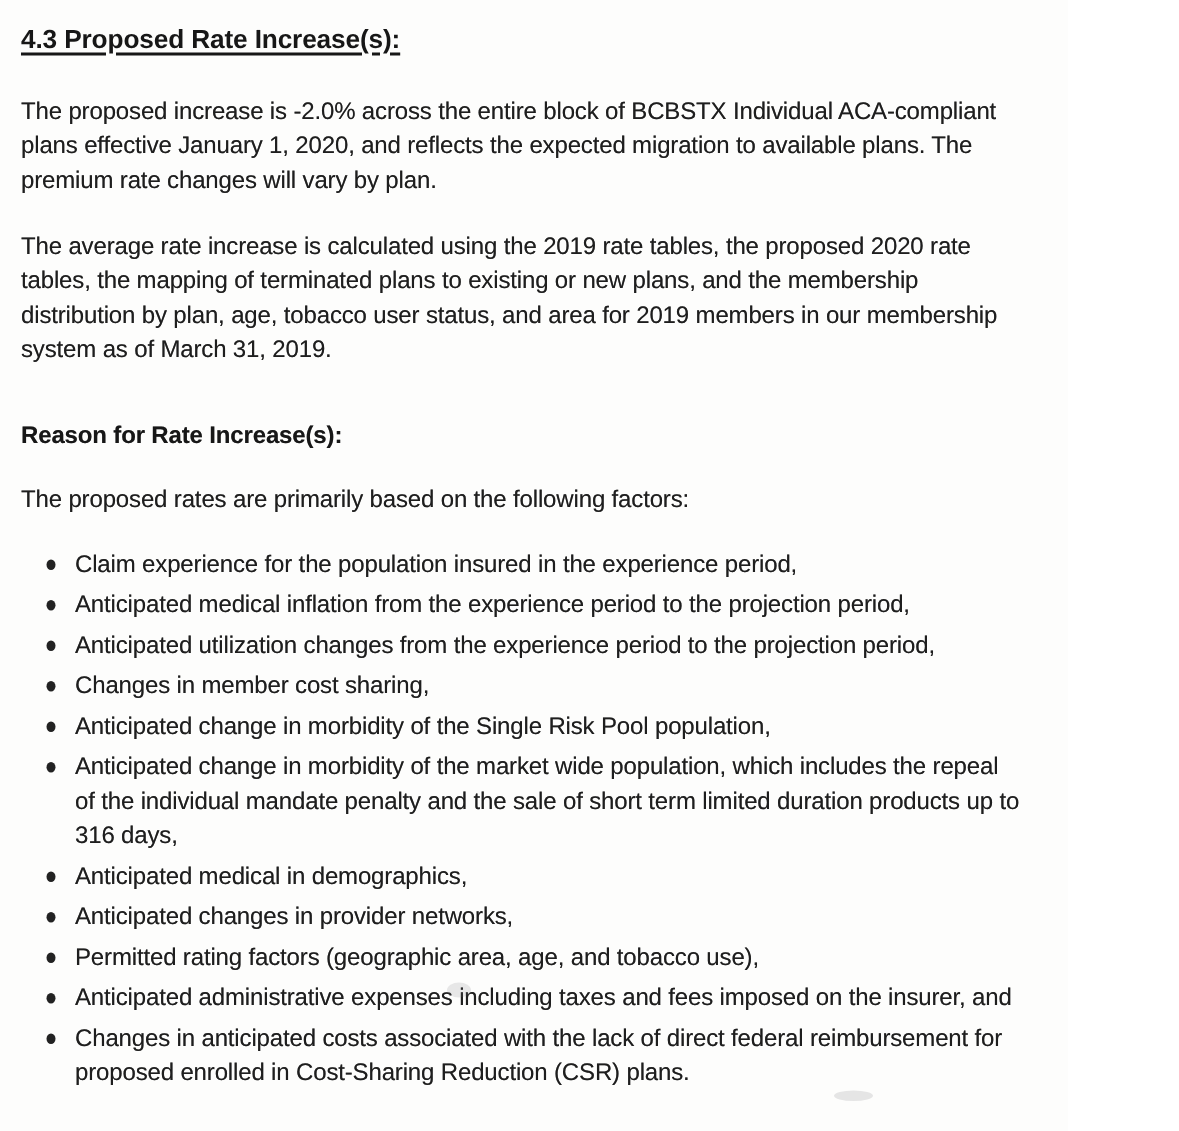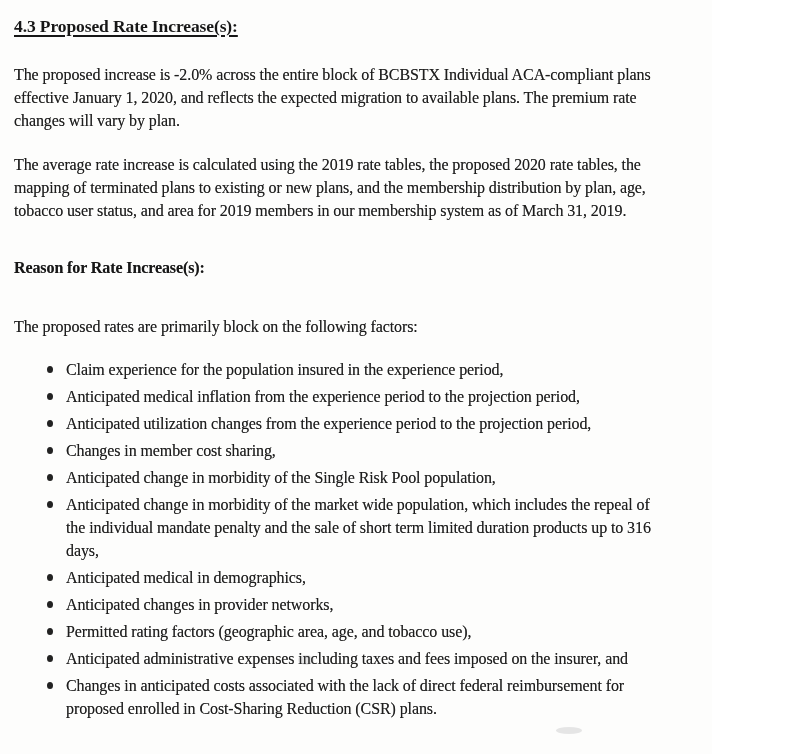--- a/index.html
+++ b/index.html
@@ -18,54 +18,53 @@
   .page {
     position: relative;
     width: 712px;
     height: 754px;
     background: #fdfdfc;
     box-sizing: border-box;
     padding: 16px 30px 16px 14px;
     
     filter: blur(0.22px);
     letter-spacing: -0.1px;
-    font-family: Liberation Serif, serif;
   }
   .doc-title {
     font-size: 17.5px;
     font-weight: bold;
     text-decoration: underline;
     text-decoration-thickness: 1.6px;
     text-underline-offset: 3px;
     margin: 0 0 26px 0;
     color: #171717;
   }
   p.body-para {
     font-size: 16px;
     line-height: 23px;
     margin: 0 0 21px 0;
     max-width: 742px;
     text-shadow: 0 0 0.4px rgba(20,20,20,0.55);
   }
   .subheading {
     font-size: 16px;
     font-weight: bold;
-    margin: 37px 0 38px 0;
+    margin: 37px 0 22px 0;
     color: #171717;
     text-shadow: 0 0 0.3px rgba(20,20,20,0.5);
   }
   .intro-para {
     font-size: 16px;
     line-height: 23px;
     margin: 0 0 20px 0;
     text-shadow: 0 0 0.4px rgba(20,20,20,0.55);
   }
   ul.factors {
     list-style: none;
-    margin: 16px;
+    margin: 0;
     padding: 0;
   }
   ul.factors li {
     position: relative;
     font-size: 16px;
     line-height: 23px;
     padding-left: 36px;
     margin: 0 0 4px 0;
     max-width: 726px;
     text-shadow: 0 0 0.4px rgba(20,20,20,0.55);
@@ -104,21 +103,21 @@
 <div class="page">
 
   <h1 class="doc-title">4.3 Proposed Rate Increase(s):</h1>
 
   <p class="body-para">The proposed increase is -2.0% across the entire block of BCBSTX Individual ACA-compliant plans effective January 1, 2020, and reflects the expected migration to available plans.  The premium rate changes will vary by plan.</p>
 
   <p class="body-para">The average rate increase is calculated using the 2019 rate tables, the proposed 2020 rate tables, the mapping of terminated plans to existing or new plans, and the membership distribution by plan, age, tobacco user status, and area for 2019 members in our membership system as of March 31, 2019.</p>
 
   <h2 class="subheading">Reason for Rate Increase(s):</h2>
 
-  <p class="intro-para">The proposed rates are primarily block on the following factors:</p>
+  <p class="intro-para">The proposed rates are primarily based on the following factors:</p>
 
   <ul class="factors">
     <li>
       <span class="bullet"></span>
       <span>Claim experience for the population insured in the experience period,</span>
     </li>
     <li>
       <span class="bullet"></span>
       <span>Anticipated medical inflation from the experience period to the projection period,</span>
     </li>

